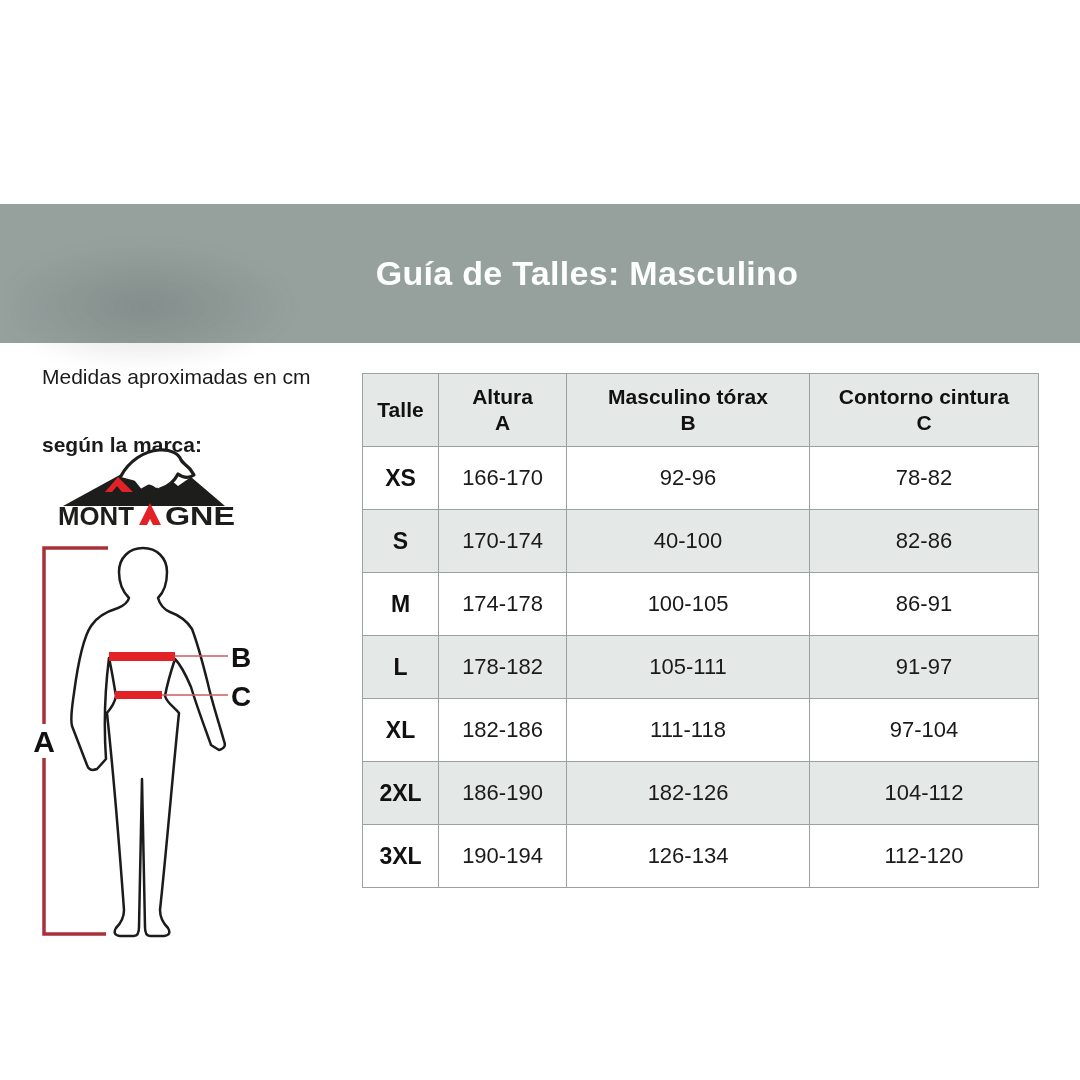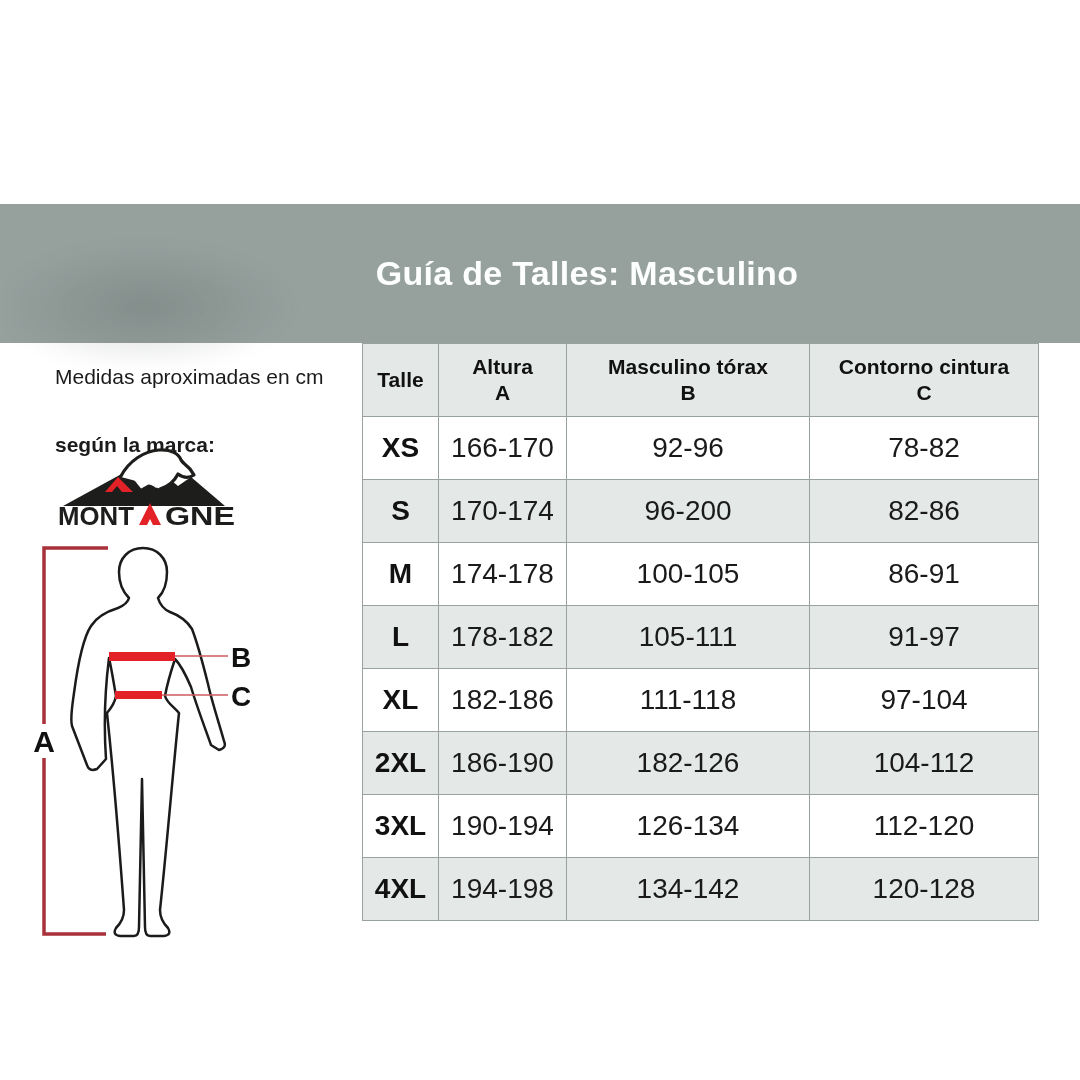--- a/index.html
+++ b/index.html
@@ -17,44 +17,44 @@
     position:absolute; left:10px; bottom:-22px; width:300px; height:130px;
     background:radial-gradient(ellipse at 45% 55%, rgba(58,68,66,0.20), rgba(58,68,66,0) 65%);
     filter:blur(6px); pointer-events:none;
   }
   .banner-title {
     margin:8px; padding-left:94px;
     font-size:34px; font-weight:700; color:#FDFEFE; letter-spacing:0.3px;
   }
 
   
-  .intro { position:absolute; left:55px; top:363px; font-size:21px; line-height:27px; color:#1b1b1b; }
+  .intro { position:absolute; left:42px; top:363px; font-size:21px; line-height:27px; color:#1b1b1b; }
   .intro-line2 { font-weight:700;margin-top:41px; }
 
   .logo { position:absolute; left:55px; top:441px; width:185px; height:88px; }
   .logo-word { font-family:"Liberation Sans", sans-serif; font-weight:700; font-size:25px; fill:#1D1D1B; }
 
   .figure { position:absolute; left:28px; top:535px; width:222px; height:410px; }
   .fig-label { font-family:"Liberation Sans", sans-serif; font-weight:700; fill:#111111; }
 
   
   .size-table {
-    position:absolute; left:362px; top:343px; width:676px;
+    position:absolute; left:362px; top:373px; width:676px;
     border-collapse:collapse; table-layout:fixed;
   }
   .size-table th, .size-table td {
     border:1.6px solid #99A29F; text-align:center; vertical-align:middle;
     padding:0; overflow:hidden;
   }
   .size-table thead tr { height:73px; background:#E4E8E7; }
   .size-table tbody tr { height:63px; background:#ffffff; }
   .size-table tbody tr:nth-child(even) { background:#E4E8E7; }
   .hdr-label, .hdr-sub { font-size:21px; font-weight:700; line-height:26px; color:#111111; }
-  .size-table td { font-size:28px; font-weight:400; color:#1a1a1a; }
-  .size-table td.size-col { font-weight:700; font-size:28px; color:#111111; }
+  .size-table td { font-size:22px; font-weight:400; color:#1a1a1a; }
+  .size-table td.size-col { font-weight:700; font-size:23px; color:#111111; }
 </style>
 </head>
 <body>
 
 <div class="canvas">
 
   <div class="banner">
     <div class="banner-smudge"></div>
     <h1 class="banner-title">Guía de Talles: Masculino</h1>
   </div>
@@ -145,21 +145,21 @@
     <tbody>
         <tr>
           <td class="size-col">XS</td>
           <td>166-170</td>
           <td>92-96</td>
           <td>78-82</td>
         </tr>
         <tr>
           <td class="size-col">S</td>
           <td>170-174</td>
-          <td>96-200</td>
+          <td>40-100</td>
           <td>82-86</td>
         </tr>
         <tr>
           <td class="size-col">M</td>
           <td>174-178</td>
           <td>100-105</td>
           <td>86-91</td>
         </tr>
         <tr>
           <td class="size-col">L</td>
@@ -178,22 +178,16 @@
           <td>186-190</td>
           <td>182-126</td>
           <td>104-112</td>
         </tr>
         <tr>
           <td class="size-col">3XL</td>
           <td>190-194</td>
           <td>126-134</td>
           <td>112-120</td>
         </tr>
-        <tr>
-          <td class="size-col">4XL</td>
-          <td>194-198</td>
-          <td>134-142</td>
-          <td>120-128</td>
-        </tr>
       </tbody>
   </table>
 
 </div>
 
 </body></html>

